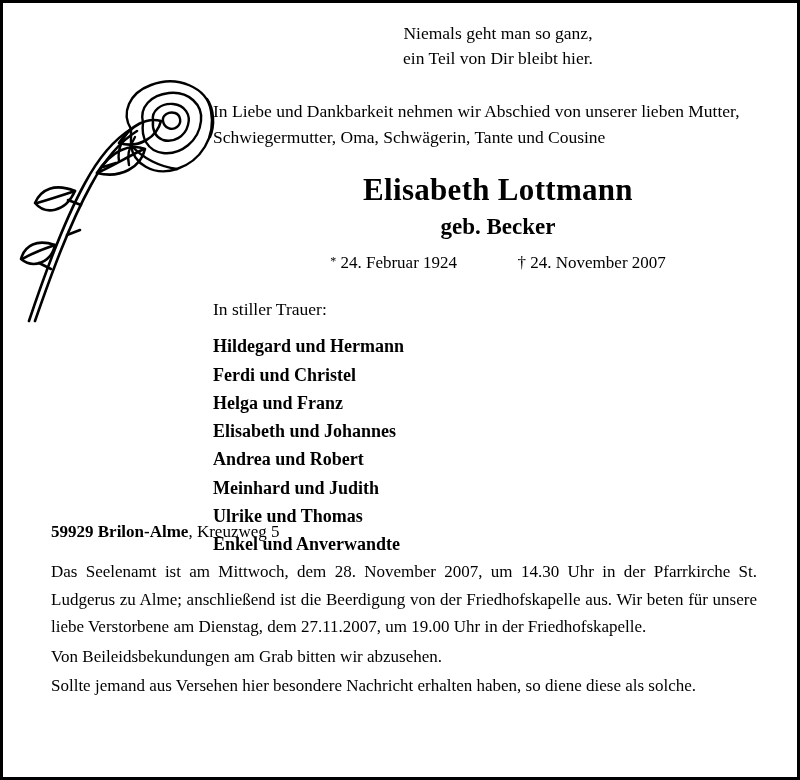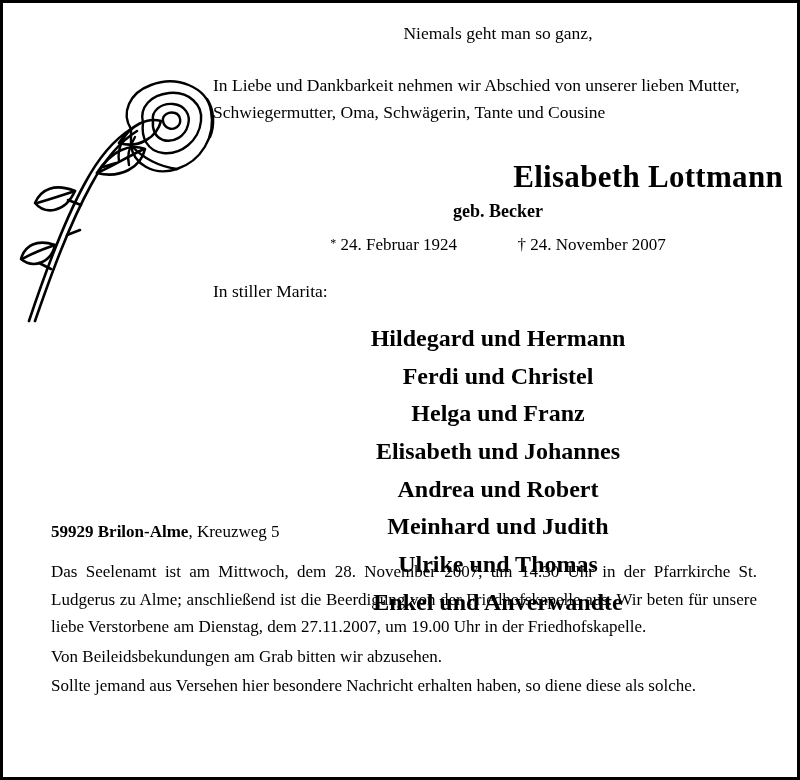--- a/index.html
+++ b/index.html
@@ -49,48 +49,48 @@
     margin-top: 8px;
   }
   .epitaph div { white-space: nowrap; }
   .intro {
     margin-top: 26px;
     font-size: 17.5px;
     line-height: 1.5;
     text-align: left;
   }
   .name {
-    text-align: right;
+    text-align: center;
     font-weight: bold;
     font-size: 31px;
-    margin-top: 34px;
+    margin-top: 22px;
     letter-spacing: 0.3px;
   }
   .maiden {
     text-align: center;
     font-weight: bold;
-    font-size: 18px;
+    font-size: 23px;
     margin-top: 6px;
   }
   .dates {
     text-align: center;
     font-size: 17px;
     margin-top: 13px;
   }
   .dates .star { font-size: 12px; vertical-align: 3px; }
   .dates .gap { display: inline-block; width: 52px; }
   .mourning-label {
     margin-top: 26px;
     font-size: 17.5px;
   }
   .mourners {
-    margin-top: 18px;
-    text-align: center;
+    margin-top: 12px;
+    text-align: left;
     font-weight: bold;
-    font-size: 24px;
+    font-size: 18px;
     line-height: 1.57;
   }
   
   .bottom {
     position: absolute;
     left: 48px;
     top: 519px;
     width: 706px;
   }
   .address {
@@ -149,36 +149,37 @@
           <path d="M120 66 C 112 74, 106 86, 108 98"></path>
           <path d="M124 74 C 118 84, 116 94, 118 102"></path>
         </g>
       </svg>
     </div>
 
     <div class="content">
 
       <div class="epitaph">
         <div>Niemals geht man so ganz,</div>
+        <div>ein Teil von Dir bleibt hier.</div>
       </div>
 
       <div class="intro">In Liebe und Dankbarkeit nehmen wir Abschied von unserer lieben Mutter, Schwiegermutter, Oma, Schwägerin, Tante und Cousine</div>
 
       <div class="name">Elisabeth Lottmann</div>
       <div class="maiden">geb. Becker</div>
 
       <div class="dates">
         <span class="star">*</span>
         <span>24. Februar 1924</span>
         <span class="gap"></span>
         <span>†</span>
         <span>24. November 2007</span>
       </div>
 
-      <div class="mourning-label">In stiller Marita:</div>
+      <div class="mourning-label">In stiller Trauer:</div>
 
       <div class="mourners">
         <div>Hildegard und Hermann</div>
         <div>Ferdi und Christel</div>
         <div>Helga und Franz</div>
         <div>Elisabeth und Johannes</div>
         <div>Andrea und Robert</div>
         <div>Meinhard und Judith</div>
         <div>Ulrike und Thomas</div>
         <div>Enkel und Anverwandte</div>

